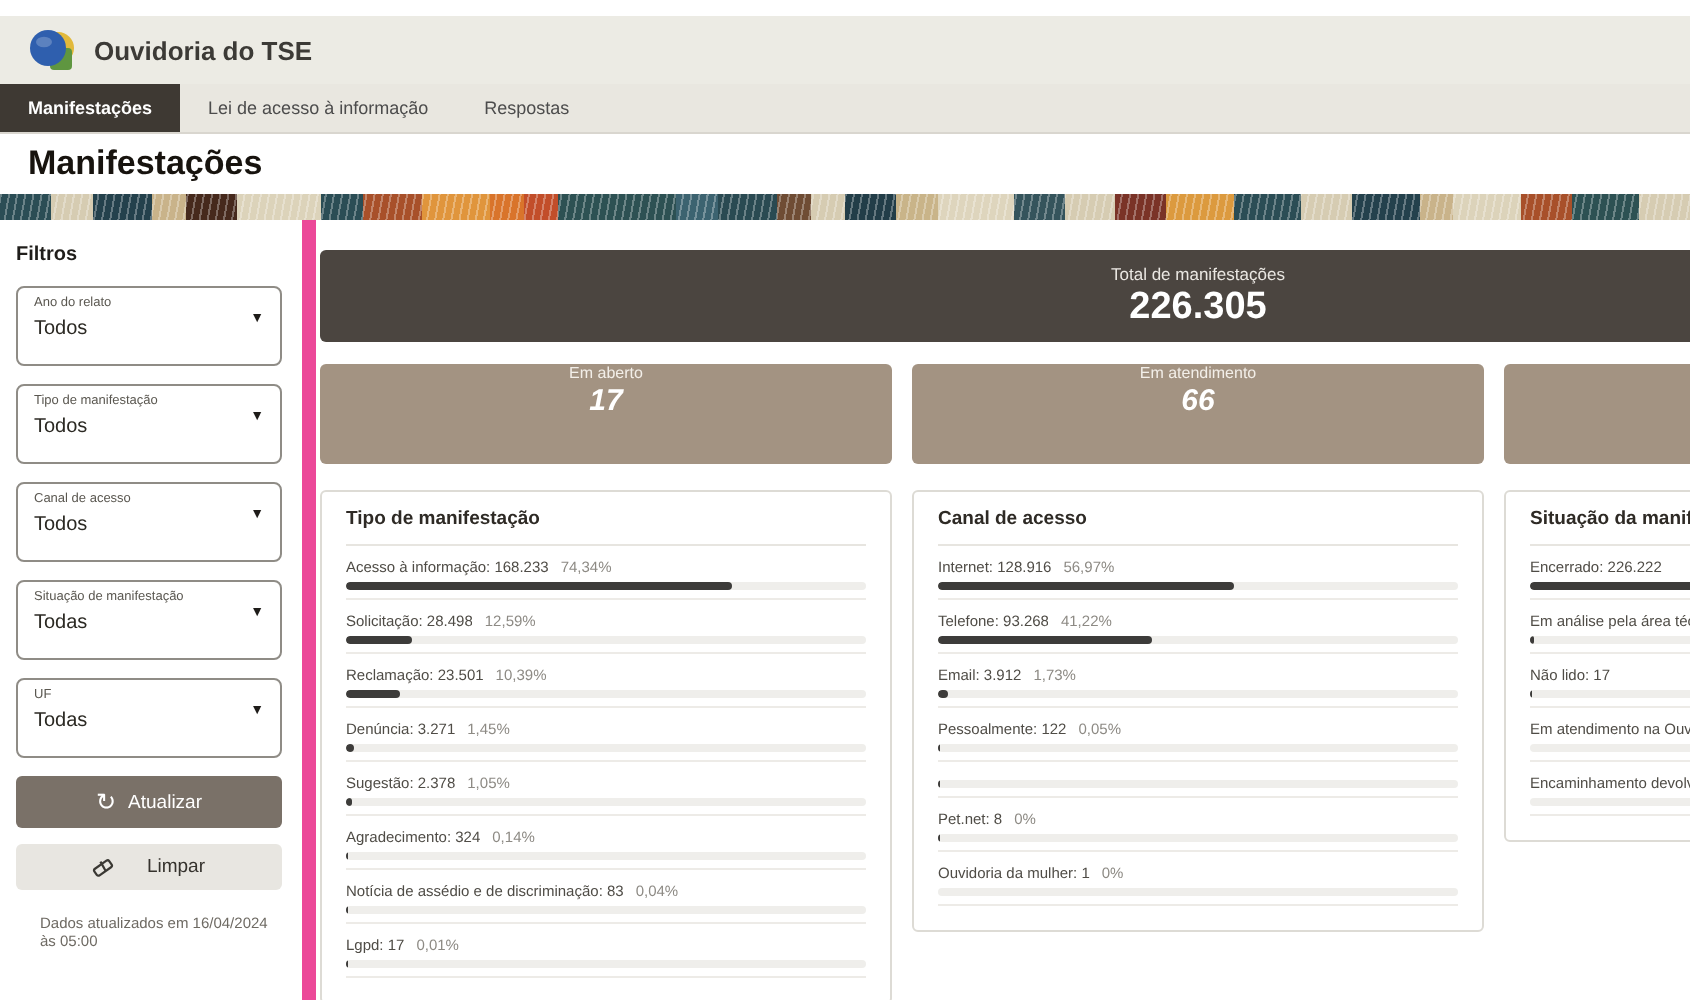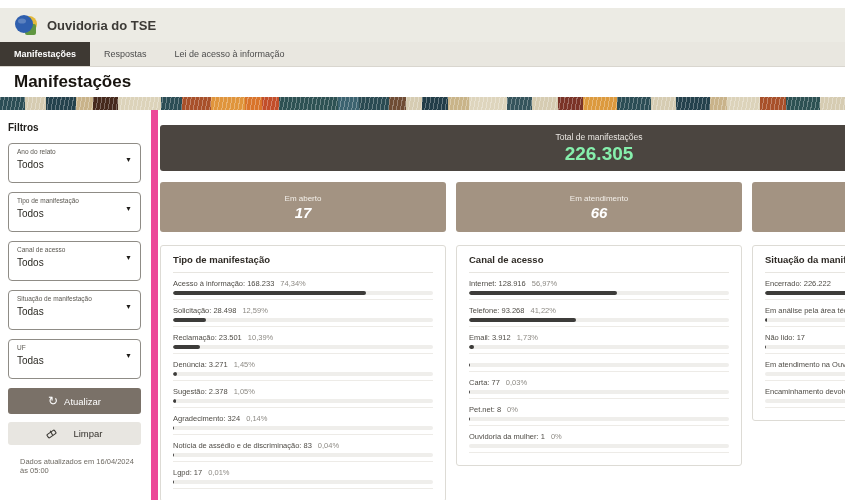--- a/index.html
+++ b/index.html
@@ -49,24 +49,24 @@
     gap:6px;cursor:pointer;}
   .btn-update{height:26px;background:#7a7168;color:#fff;font-size:9.5px;margin-top:5px;}
   .btn-clear{height:23px;background:#e8e6e1;color:#35322d;font-size:9.5px;gap:16px;}
   .refresh-glyph{font-size:12px;line-height:1;color:#fff;}
   .updated{margin:12px 10px 0 20px;font-size:7.5px;color:#6e6a63;}
   
   .main{position:absolute;left:160px;top:110px;width:878px;}
   .banner{margin-top:15px;height:46px;background:#4b4540;border-radius:3px;
     display:flex;flex-direction:column;align-items:center;justify-content:center;}
   .banner-label{font-size:8.5px;color:#eae7e2;}
-  .banner-value{font-size:19px;font-weight:bold;color:#86efac;margin-top:1px;}
+  .banner-value{font-size:19px;font-weight:bold;color:#ffffff;margin-top:1px;}
   .cards{display:flex;gap:10px;margin-top:11px;}
   .card{flex:1;height:50px;background:#a39382;border-radius:3px;
-    display:flex;flex-direction:column;align-items:center;justify-content:center;}
+    display:flex;flex-direction:column;align-items:center;}
   .card-label{font-size:8px;color:#f3efe9;}
   .card-value{font-size:15px;font-weight:bold;color:#ffffff;margin-top:1px;font-style:italic;}
   .panels{display:flex;gap:10px;margin-top:13px;align-items:flex-start;}
   .panel{flex:1;background:#ffffff;border:1px solid #dddbd5;border-radius:3px;
     padding:8px 12px 12px;box-sizing:border-box;}
   .panel-title{font-size:9.5px;font-weight:bold;color:#2e2a25;padding-bottom:7px;
     border-bottom:1px solid #e7e5e0;}
   .prow{padding:6px 0 4px;border-bottom:1px solid #edebe7;}
   .prow-top{display:flex;justify-content:flex-start;align-items:baseline;}
   .prow-label{font-size:7.5px;color:#4f4c46;white-space:nowrap;overflow:hidden;}
@@ -82,22 +82,22 @@
     <circle cx="15" cy="11" r="8" fill="#e2b93b"></circle>
     <rect x="11" y="11" width="11" height="11" rx="2" fill="#5f9640"></rect>
     <circle cx="10" cy="11" r="9" fill="#2f5fae"></circle>
     <ellipse cx="8" cy="8" rx="4" ry="2.6" fill="rgba(255,255,255,0.22)"></ellipse>
   </svg>
   <span class="app-title">Ouvidoria do TSE</span>
 </div>
 
 <div class="tabbar">
   <div class="tab active">Manifestações</div>
+  <div class="tab">Lei de acesso à informação</div>
   <div class="tab">Respostas</div>
-  <div class="tab">Lei de acesso à informação</div>
 </div>
 
 <div class="page-title">Manifestações</div>
 <div class="deco"></div>
 
 <div class="sidebar">
   <div class="filters-heading">Filtros</div>
 
   <div class="filter-box">
     <div class="fb-label">Ano do relato</div>
@@ -265,29 +265,29 @@
       <div class="prow">
         <div class="prow-top">
           <span class="prow-label">Email: 3.912</span>
           <span class="prow-pct">1,73%</span>
         </div>
         <div class="bar-track">
           <div class="bar-fill" style="width: 1.8%;"></div>
         </div>
       </div>
       <div class="prow">
+        <div class="prow-top">
+          <span class="prow-label">Pessoalmente: 122</span>
+          <span class="prow-pct">0,05%</span>
+        </div>
         <div class="bar-track">
           <div class="bar-fill" style="width: 0.3%;"></div>
         </div>
       </div>
       <div class="prow">
-        <div class="prow-top">
-          <span class="prow-label">Carta: 77</span>
-          <span class="prow-pct">0,03%</span>
-        </div>
         <div class="bar-track">
           <div class="bar-fill" style="width: 0.2%;"></div>
         </div>
       </div>
       <div class="prow">
         <div class="prow-top">
           <span class="prow-label">Pet.net: 8</span>
           <span class="prow-pct">0%</span>
         </div>
         <div class="bar-track">

